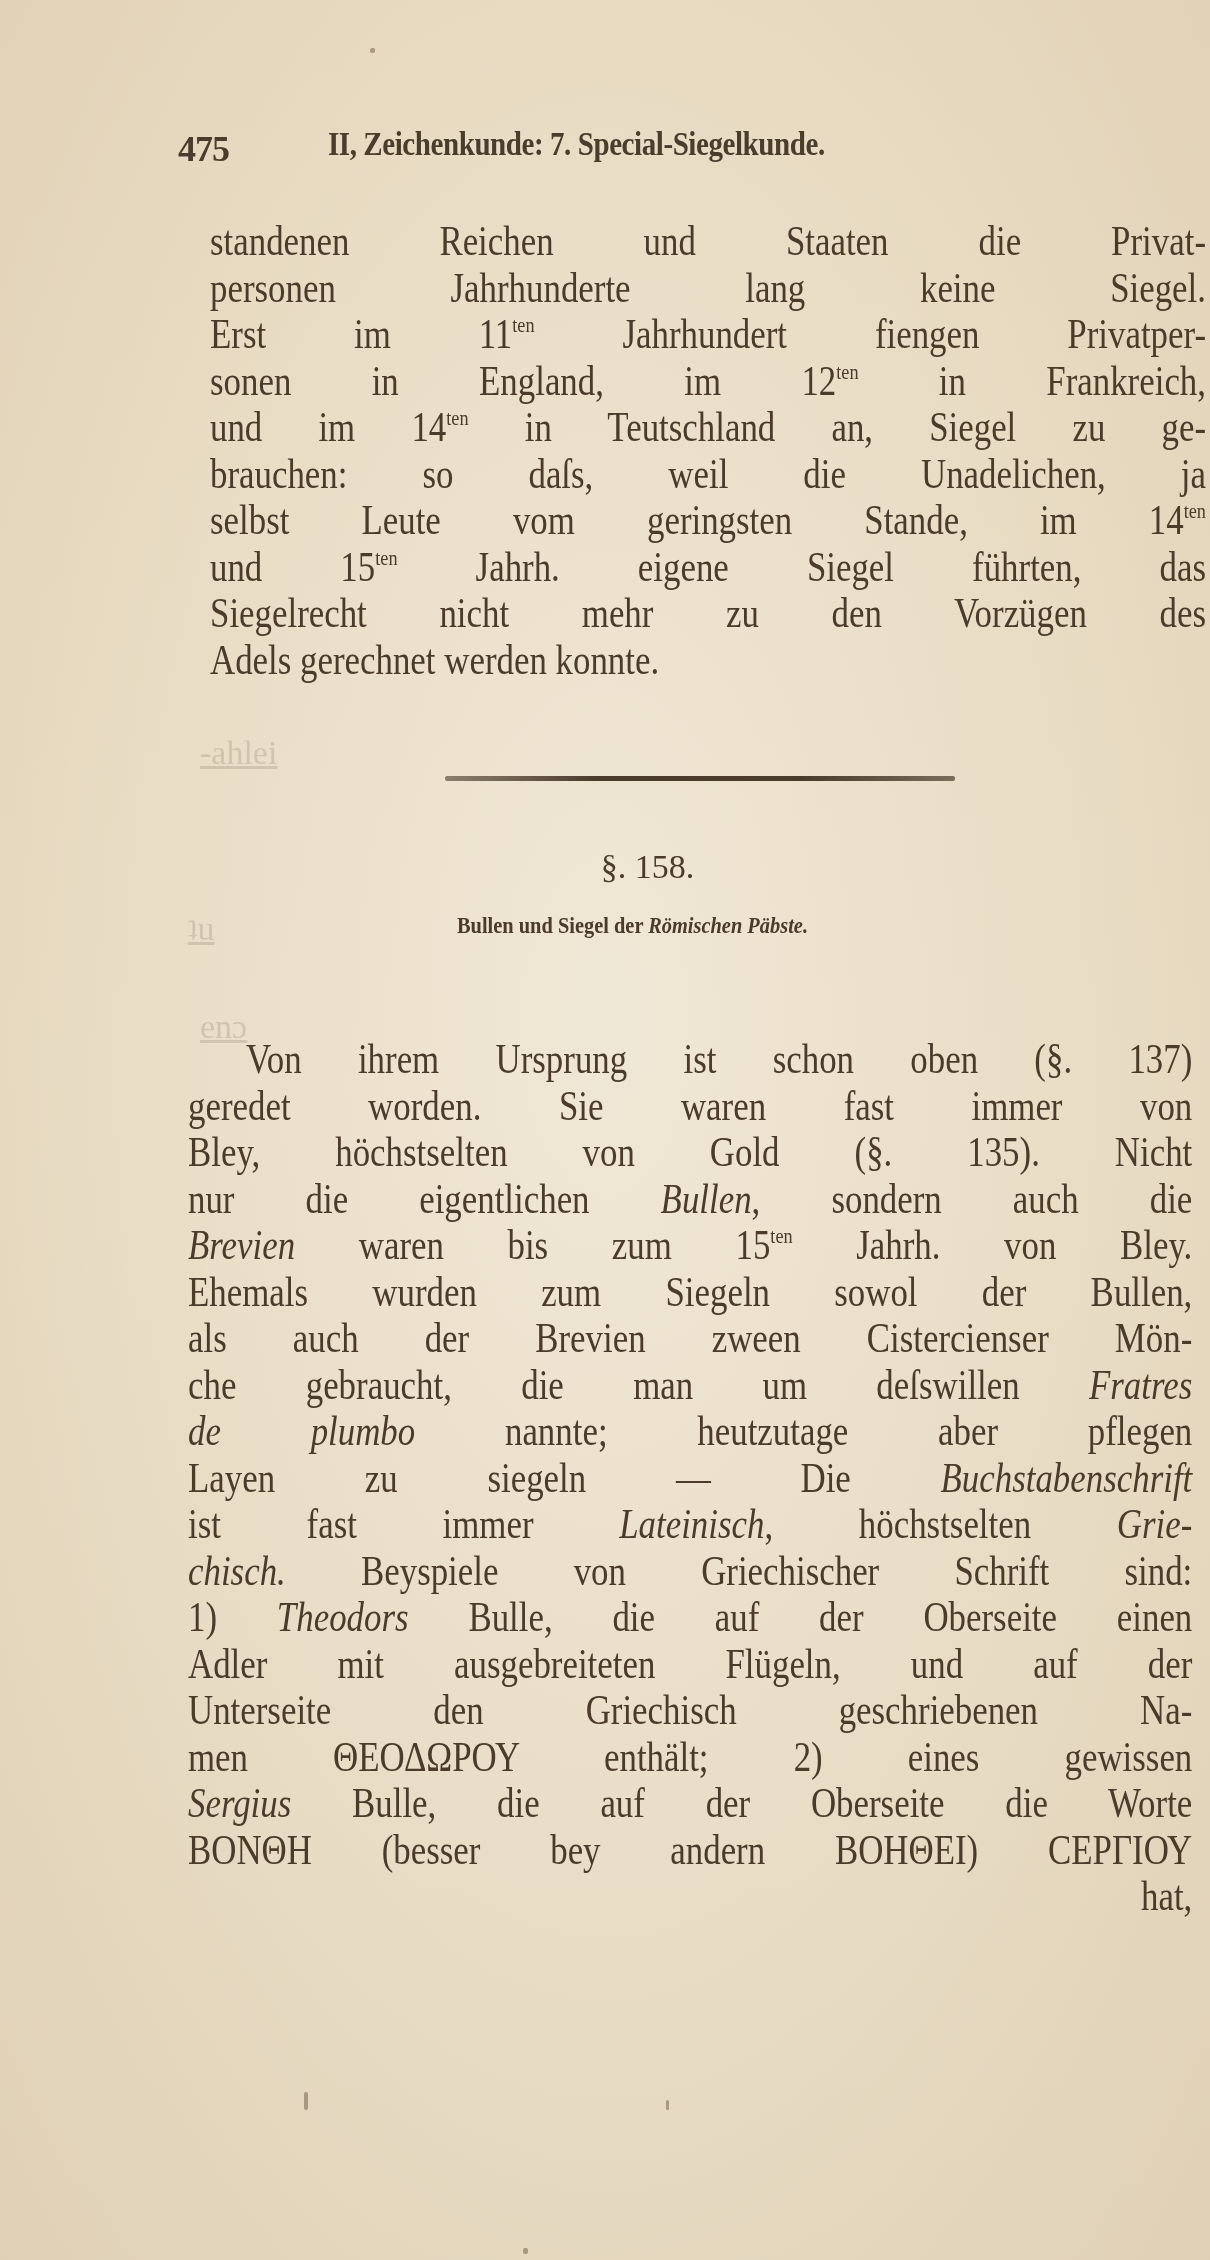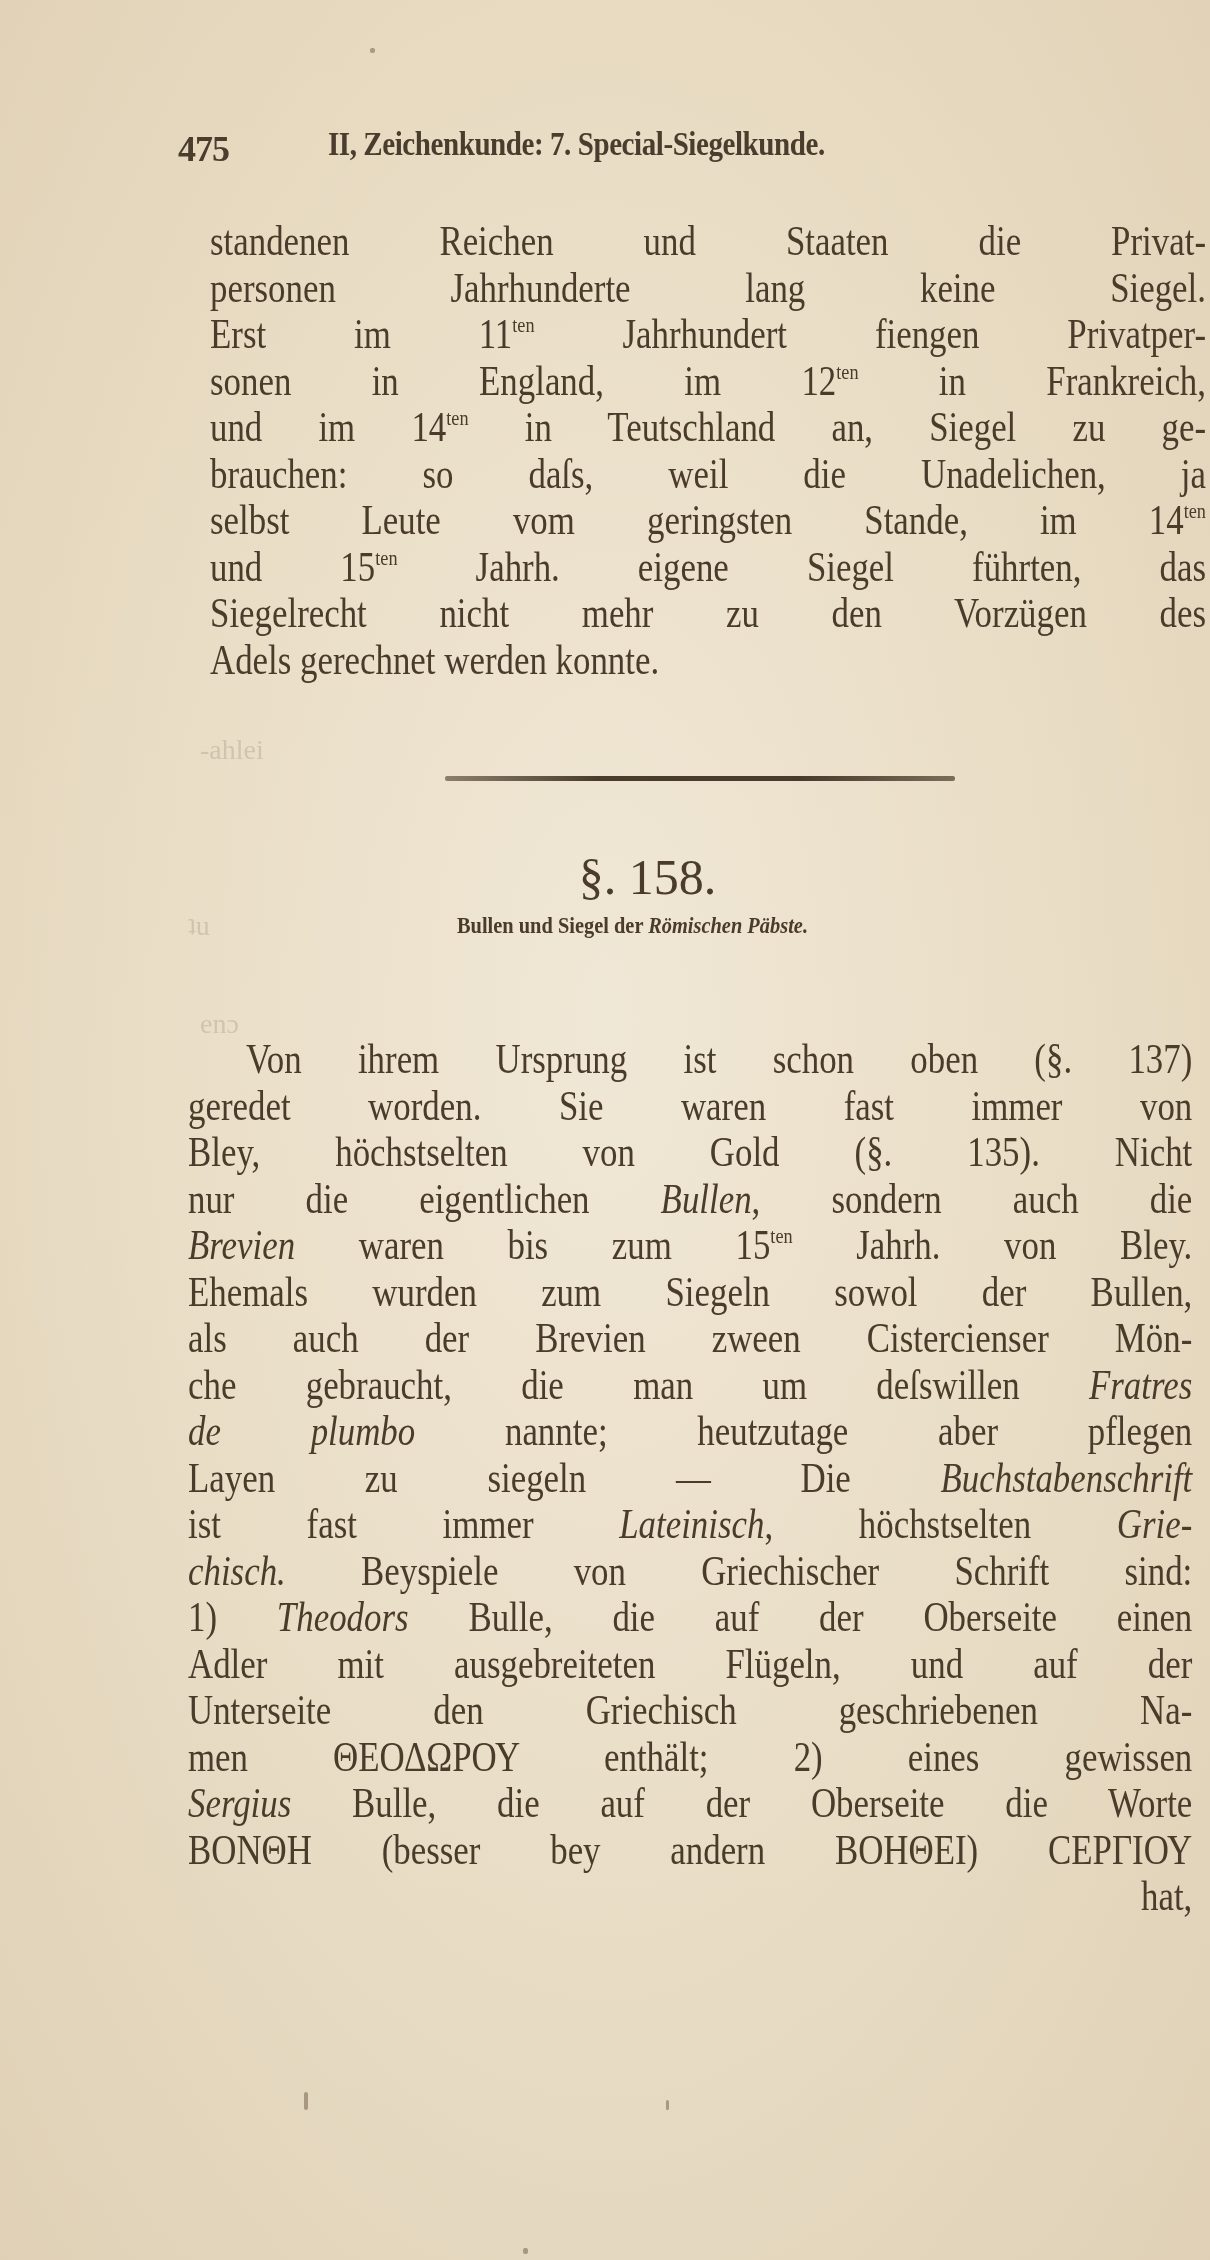--- a/index.html
+++ b/index.html
@@ -38,33 +38,33 @@
     sup { font-size: 22px; vertical-align: 16px; line-height: 0; }
     i { font-style: italic; }
 
     .rule {
       position: absolute; top: 776px; left: 445px; width: 510px; height: 5px;
       background: linear-gradient(90deg, rgba(74,60,44,0.6), #4a3c2c 30%, #4a3c2c 70%, rgba(74,60,44,0.7));
       border-radius: 2px;
     }
     .section-no {
       position: absolute; top: 848px; left: 0; width: 1200px; text-align: center;
-      font-size: 50px; color: #4a3b2b; padding-left: 95px; box-sizing: border-box;
+      font-size: 34px; color: #4a3b2b; padding-left: 95px; box-sizing: border-box;
     }
     .section-title {
       position: absolute; top: 912px; left: 0; width: 1210px; text-align: center;
       font-size: 24px; font-weight: bold; color: #4a3b2b; box-sizing: border-box; padding-left: 55px;
     }
     .section-title span.inner { display: inline-block; transform: scaleX(0.85); }
     .subsection {
       position: absolute; top: 982px; left: 0; width: 1210px; text-align: center;
       font-size: 27px; color: #4a3b2b; padding-left: 25px; box-sizing: border-box;
     }
     .subsection span.inner { display: inline-block; transform: scaleX(0.88); }
-    .bleed { position: absolute; color: rgba(120,105,85,0.22); font-size: 28px; font-family: "Liberation Serif", serif; }
+    .bleed { position: absolute; color: rgba(120,105,85,0.22); font-size: 34px; font-family: "Liberation Serif", serif; text-decoration: underline; }
     .speck { position: absolute; background: rgba(120,100,75,0.55); border-radius: 2px; }
   </style>
 </head>
 <body>
 
 <div class="page">
 
   <span class="bleed" style="left:200px;top:734px;">-ahlei</span>
   <span class="bleed" style="left:188px;top:910px;">ʇu</span>
   <span class="bleed" style="left:200px;top:1008px;">enɔ</span>

